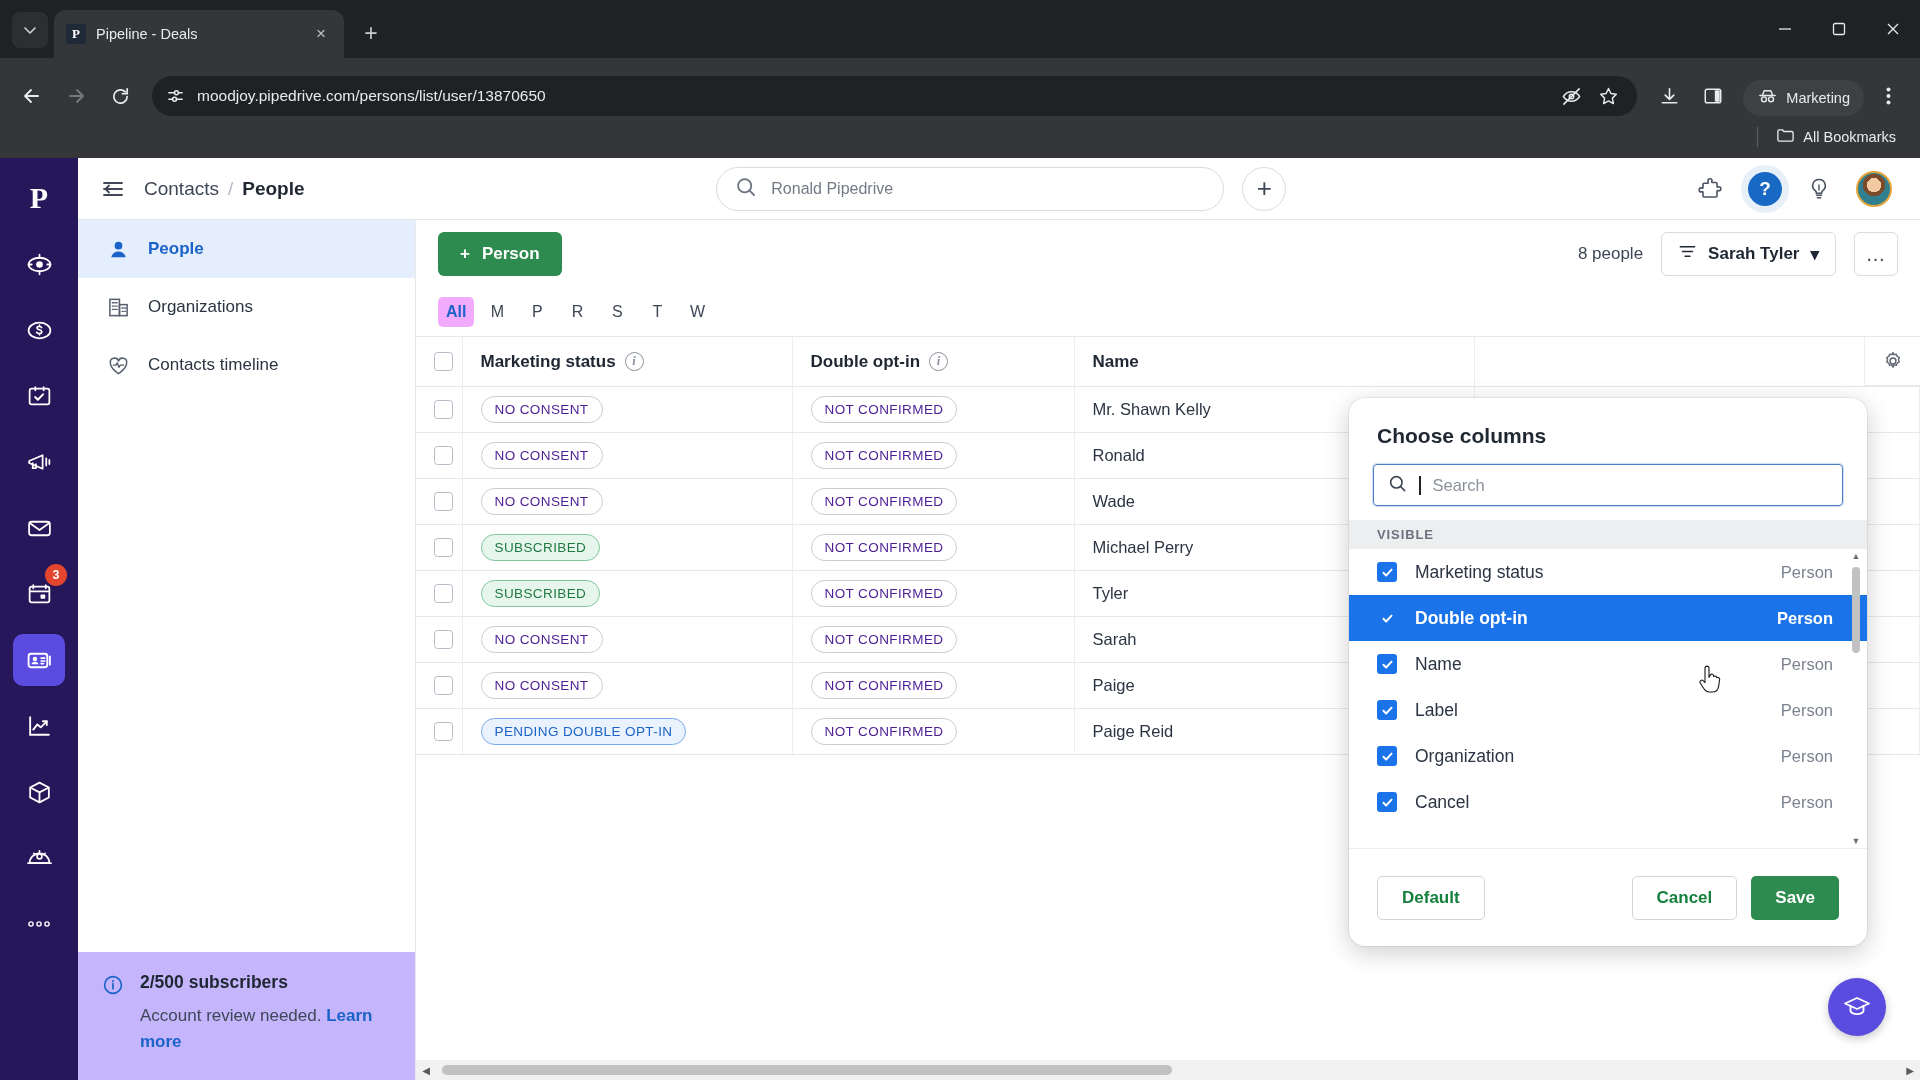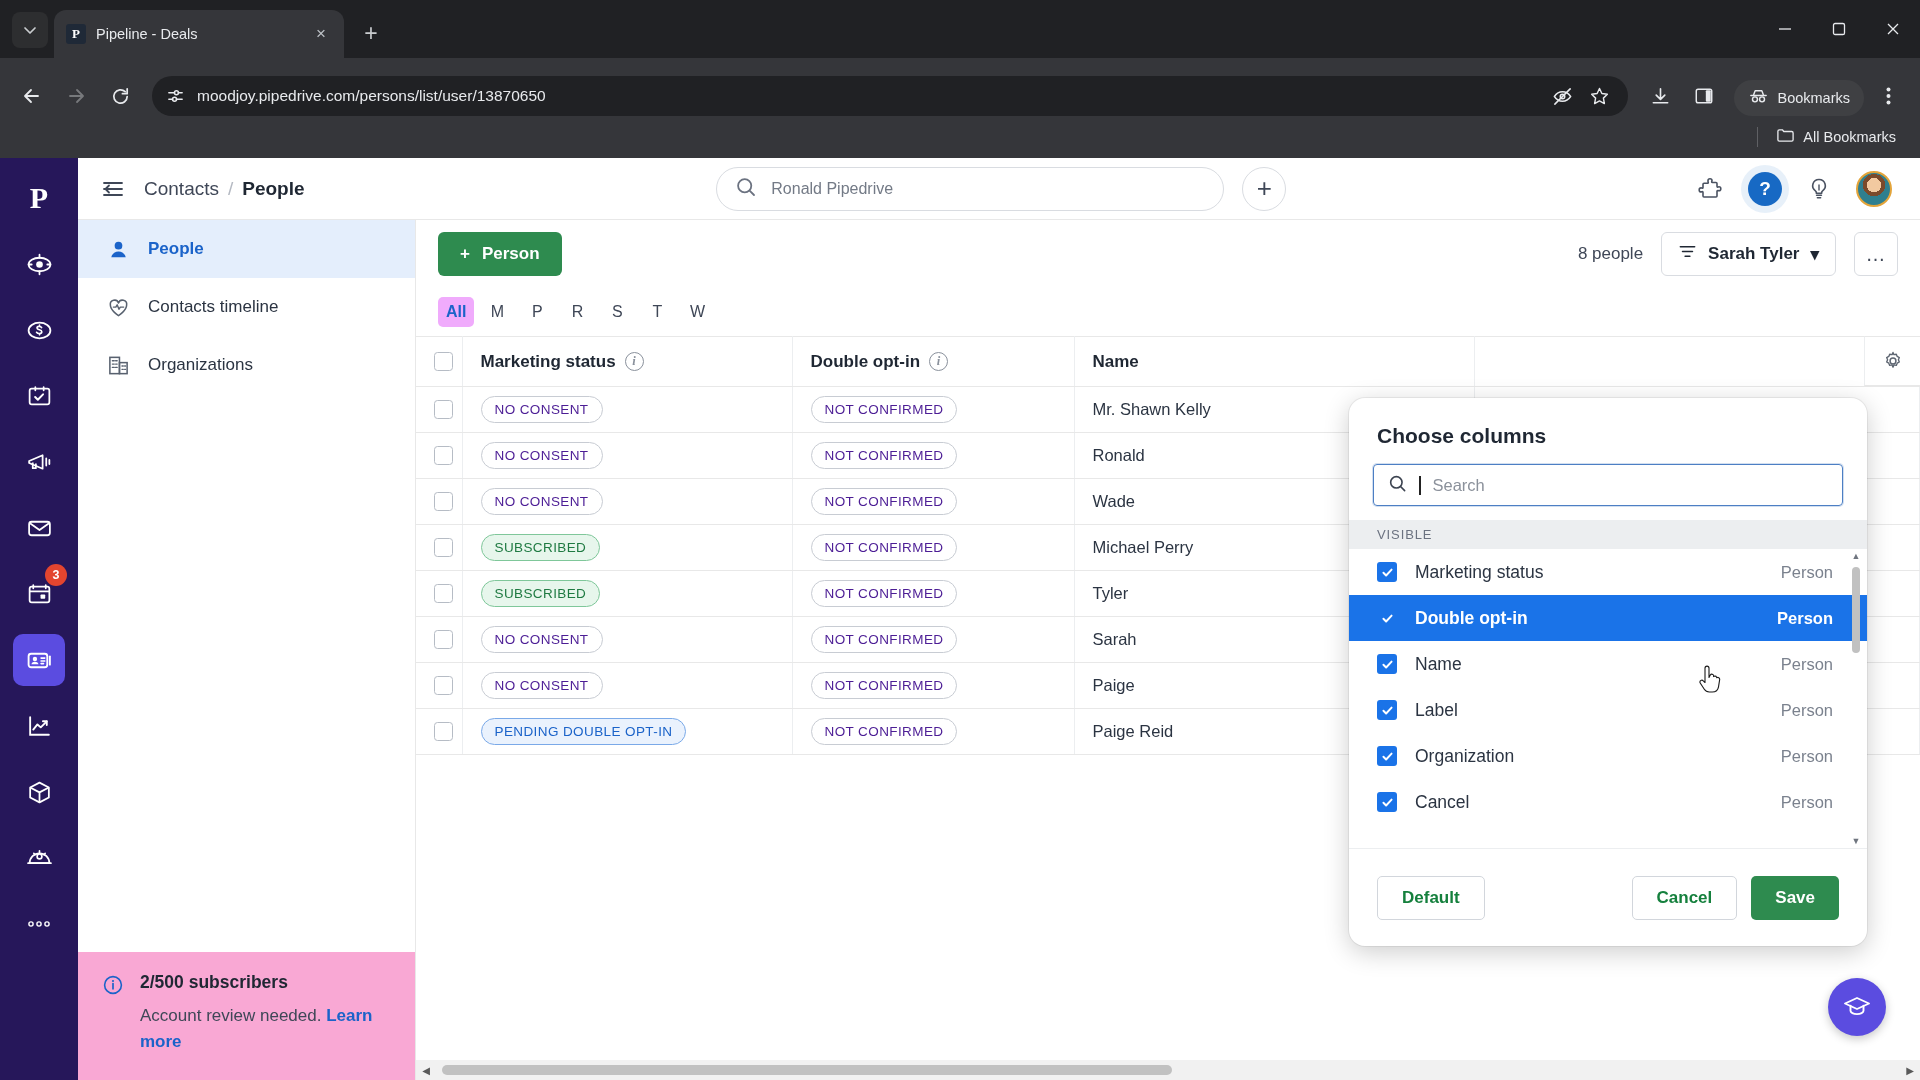--- a/index.html
+++ b/index.html
@@ -130,21 +130,21 @@
   }
   .sub-item {
     height: 58px; display:flex; align-items:center; gap:18px; padding-left:28px;
     font-size:17px; color:#2b3442;
   }
   .sub-item .si-icon { color:#58616f; display:flex;align-items:center; width:24px;justify-content:center;}
   .sub-item.active { background:#e4eefc; color:#1b63c9; font-weight:700; }
   .sub-item.active .si-icon { color:#1b63c9; }
   .subnav-spacer { flex:1; }
   .notice {
-    background:#f9a8d4; padding: 20px 32px 26px 24px; display:flex; gap:16px; align-items:flex-start;
+    background:#c4b5fd; padding: 20px 32px 26px 24px; display:flex; gap:16px; align-items:flex-start;
   }
   .notice .n-icon { color:#1b63c9; margin-top:2px; }
   .notice .n-title { font-size:17.5px; font-weight:700; color:#1f2733; margin-bottom:10px; }
   .notice .n-body { font-size:17px; color:#3f4757; line-height:1.5; }
   .notice .n-link { color:#1b63c9; font-weight:700; }
 
   .content { flex:1; display:flex; flex-direction:column; min-width:0; position:relative; background:#fff; }
 
   .toolrow {
     height:68px; display:flex; align-items:center; padding: 0 22px; gap: 14px;
@@ -228,21 +228,21 @@
   }
   .pop-title { font-size:21px; font-weight:700; color:#1f2733; padding: 26px 28px 16px 28px; }
   .pop-searchwrap { padding: 0 24px 14px 24px; }
   .pop-search {
     height:42px; border:1px solid #4d7fc4; border-radius:4px; display:flex; align-items:center; gap:12px;
     padding: 0 14px; box-shadow: 0 0 0 1px rgba(77,127,196,0.25);
   }
   .pop-search .caret { width:1.5px; height:19px; background:#222; }
   .pop-search .ph { color:#8b919b; font-size:16.5px; }
   .pop-sec {
-    background:#eceef0; color:#6b7280; font-size:13px; font-weight:400; letter-spacing:0.9px;
+    background:#eceef0; color:#6b7280; font-size:13px; font-weight:700; letter-spacing:0.9px;
     padding: 7px 28px;
   }
   .pop-list { flex:1; overflow:hidden; position:relative; }
   .pop-row {
     height: 46px; display:flex; align-items:center; padding: 0 34px 0 28px; gap:18px;
   }
   .pop-row.sel { background:#1a73e8; }
   .pop-row .cbox {
     width:20px;height:20px;border-radius:3px;background:#1a73e8;display:flex;align-items:center;justify-content:center;
     flex-shrink:0;
@@ -364,21 +364,21 @@
     </div>
     <div class="incognito-pill">
       <span>
         <svg width="21" height="21" viewBox="0 0 22 22">
             <path d="M6 9l1.5-4h7L16 9" stroke="currentColor" stroke-width="1.5" fill="none" stroke-linecap="round" stroke-linejoin="round"></path>
             <path d="M3 10h16" stroke="currentColor" stroke-width="1.6" stroke-linecap="round"></path>
             <circle cx="7.3" cy="14" r="2.6" stroke="currentColor" stroke-width="1.5" fill="none"></circle>
             <circle cx="14.7" cy="14" r="2.6" stroke="currentColor" stroke-width="1.5" fill="none"></circle>
           </svg>
       </span>
-      <span>Bookmarks</span>
+      <span>Marketing</span>
     </div>
     <div class="tb-btn">
       <svg width="5" height="20" viewBox="0 0 5 20">
           <circle cx="2.5" cy="3.5" r="2" fill="currentColor"></circle>
           <circle cx="2.5" cy="10" r="2" fill="currentColor"></circle>
           <circle cx="2.5" cy="16.5" r="2" fill="currentColor"></circle>
         </svg>
     </div>
   </div>
 
@@ -535,35 +535,35 @@
               <svg width="23" height="23" viewBox="0 0 24 24">
                   <circle cx="12" cy="8" r="4" fill="currentColor"></circle>
                   <path d="M4.5 20c.7-3.8 3.8-6 7.5-6s6.8 2.2 7.5 6z" fill="currentColor"></path>
                 </svg>
             </span>
             <span>People</span>
           </div>
           <div class="sub-item">
             <span class="si-icon">
               <svg width="23" height="23" viewBox="0 0 24 24">
-                  <path d="M12 20.5S3.5 15 3.5 9.4A4.4 4.4 0 0 1 12 7.3a4.4 4.4 0 0 1 8.5 2.1C20.5 15 12 20.5 12 20.5z" stroke="currentColor" stroke-width="1.6" fill="none" stroke-linejoin="round"></path>
-                  <path d="M6.6 11.6h2.6l1.4-2.4 1.9 4.6 1.4-2.2h3.5" stroke="currentColor" stroke-width="1.5" fill="none" stroke-linecap="round" stroke-linejoin="round"></path>
-                </svg>
-            </span>
-            <span>Contacts timeline</span>
-          </div>
-          <div class="sub-item">
-            <span class="si-icon">
-              <svg width="23" height="23" viewBox="0 0 24 24">
                   <rect x="3" y="3.5" width="10" height="17" stroke="currentColor" stroke-width="1.6" fill="none"></rect>
                   <rect x="13" y="9" width="8" height="11.5" stroke="currentColor" stroke-width="1.6" fill="none"></rect>
                   <path d="M5.6 7h2M9 7h1.6M5.6 10.5h2M9 10.5h1.6M5.6 14h2M9 14h1.6M15.6 12.5h1.4M18.4 12.5h1M15.6 16h1.4M18.4 16h1" stroke="currentColor" stroke-width="1.4" stroke-linecap="round"></path>
                 </svg>
             </span>
             <span>Organizations</span>
+          </div>
+          <div class="sub-item">
+            <span class="si-icon">
+              <svg width="23" height="23" viewBox="0 0 24 24">
+                  <path d="M12 20.5S3.5 15 3.5 9.4A4.4 4.4 0 0 1 12 7.3a4.4 4.4 0 0 1 8.5 2.1C20.5 15 12 20.5 12 20.5z" stroke="currentColor" stroke-width="1.6" fill="none" stroke-linejoin="round"></path>
+                  <path d="M6.6 11.6h2.6l1.4-2.4 1.9 4.6 1.4-2.2h3.5" stroke="currentColor" stroke-width="1.5" fill="none" stroke-linecap="round" stroke-linejoin="round"></path>
+                </svg>
+            </span>
+            <span>Contacts timeline</span>
           </div>
 
           <div class="subnav-spacer"></div>
 
           <div class="notice">
             <span class="n-icon">
               <svg width="22" height="22" viewBox="0 0 22 22">
                   <circle cx="11" cy="11" r="8.4" stroke="currentColor" stroke-width="1.6" fill="none"></circle>
                   <path d="M11 9.6v5.2" stroke="currentColor" stroke-width="1.7" stroke-linecap="round"></path>
                   <circle cx="11" cy="7" r="1.05" fill="currentColor"></circle>

